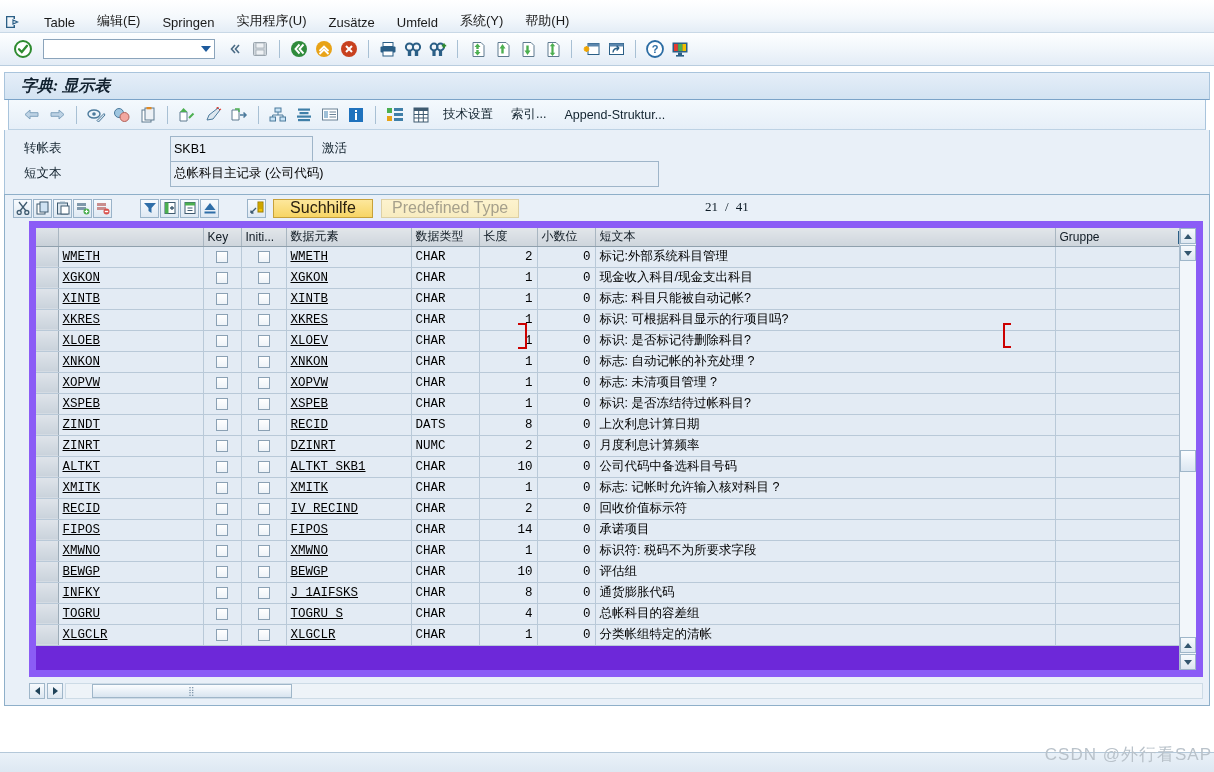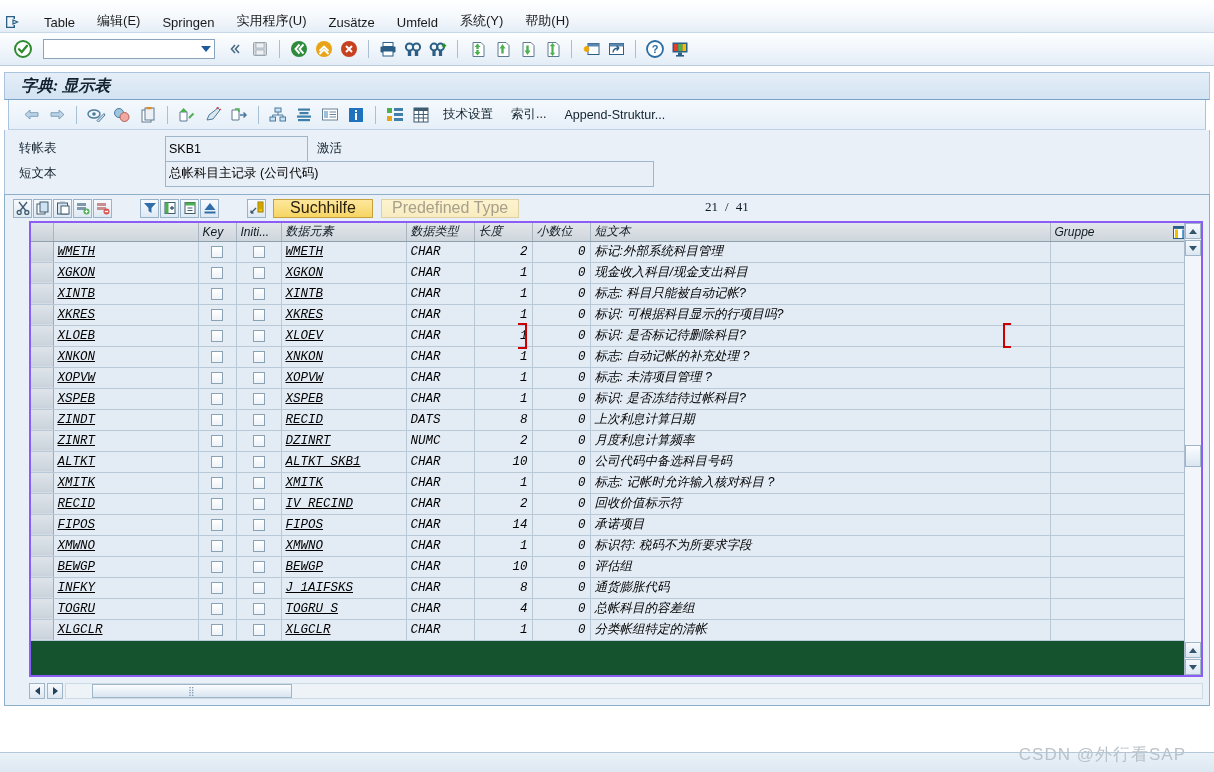--- a/index.html
+++ b/index.html
@@ -93,21 +93,21 @@
     border-bottom: 1px solid #bdd2e4;
     display: flex; align-items: center;
     padding-left: 10px; gap: 2px;
   }
   .app-btn { width: 24px; height: 22px; display:flex; align-items:center; justify-content:center; cursor:default; }
   .app-text-btn {
     padding: 2px 8px; font-size: 12.5px; color:#12232f; cursor: default; white-space: nowrap;
   }
 
   
-  .formarea { margin: 0 4px; background: #e9f0f8; padding: 8px 0 6px 0;
+  .formarea { margin: 0 4px; background: #e9f0f8; padding: 8px 0 6px 5px;
               border-left:1px solid #a9c4dc; border-right:1px solid #a9c4dc; }
   .frow { display: flex; align-items: center; height: 21px; margin-bottom: 4px; }
   .flabel { width: 160px; padding-left: 14px; font-size: 12.5px; color: #10202c; }
   .finput {
     height: 26px; border: 1px solid #9fb5c9; background: #e8eff7;
     font-size: 12.5px; padding: 0 3px; display:flex; align-items:center;
     color:#000;
   }
   .finput.w-short { width: 143px; }
   .finput.w-long  { width: 489px; }
@@ -177,23 +177,23 @@
   .counter {
     position:absolute; left: 700px; top: 4px;
     font-family: "Liberation Serif", serif;
     font-size: 13px; color:#0d1b26;
   }
   .counter .sep { margin: 0 7px; }
 
   
   .tablewrap {
     position: absolute; left: 24px; top: 26px; right: 6px; bottom: 28px;
-    border: 2px solid #8b5cf6;
-    background: #14532d;
-    display: flex; flex-direction: column; font-style: italic;
+    border: 7px solid #8b5cf6;
+    background: #6d28d9;
+    display: flex; flex-direction: column;
   }
   table.grid { border-collapse: collapse; table-layout: fixed; width: 1158px; }
   table.grid th {
     height: 18px;
     background: linear-gradient(to bottom,#e2e6ea 0%, #ced5dc 100%);
     border-right: 1px solid #a9b6c1;
     border-bottom: 1px solid #8fa0ad;
     font-weight: normal; font-size: 12px;
     text-align: left; padding: 0 4px;
     color:#101b24; white-space: nowrap; overflow: hidden;
@@ -277,21 +277,21 @@
 
   .redmark2 { position:absolute; width:9px; height:25px; pointer-events:none;}
   .redmark2::before, .redmark2::after {
     content:''; position:absolute; left:0; width:8px; height:2px; background:#cc0000;
   }
   .redmark2::before { top:0; }
   .redmark2::after  { bottom:0; }
   .redmark2 span { position:absolute; left:0; top:0; width:2px; height:100%; background:#cc0000; }
 
   .watermark {
-    position:absolute; right: 28px; bottom: 6px;
+    position:absolute; right: 2px; bottom: 6px;
     font-size: 17px; color:#b9c2ca; font-family:"Liberation Sans",sans-serif;
     letter-spacing: 1px; white-space: nowrap;
   }
   .statusbar {
     position:absolute; left:0; right:0; bottom:0; height:20px;
     background: linear-gradient(to bottom,#eaf1f8,#dde8f2);
     border-top: 1px solid #b4c8d9;
   }
   .colgrip { position:absolute; right:1px; top:0; width:16px; height:18px;
              display:flex;align-items:center;justify-content:center; }

